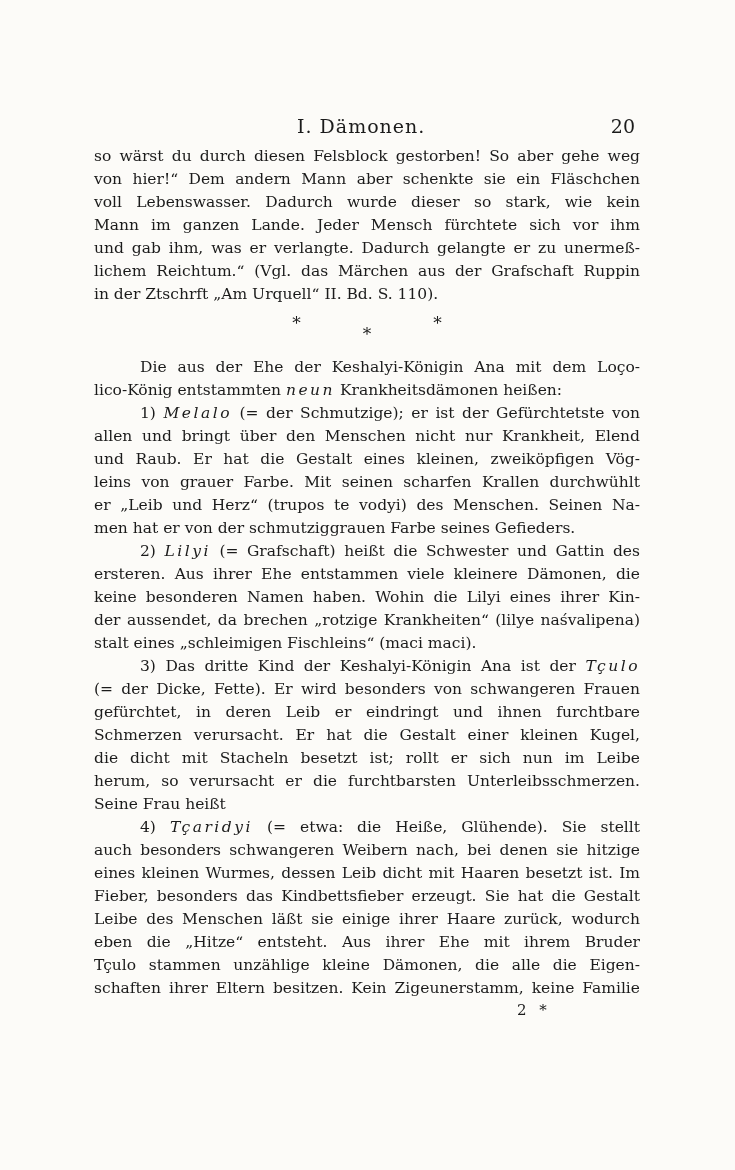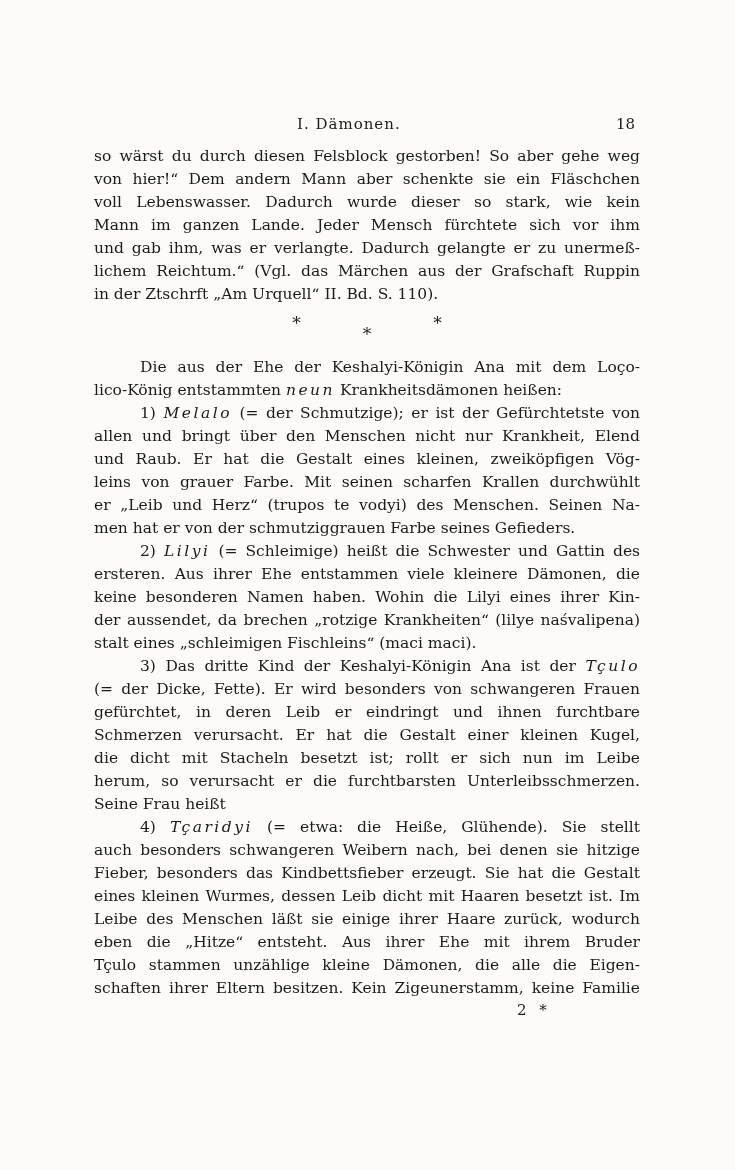--- a/index.html
+++ b/index.html
@@ -19,21 +19,21 @@
     font-family: "DejaVu Serif", serif;
     color: #1b1b1b;
   }
   .text-col {
     position: relative;
     width: 546px;
   }
   .running-head {
     position: relative;
     height: 20px;
-    font-size: 15px;
+    font-size: 19px;
   }
   .chapter {
     position: absolute;
     left: 203px;
     top: 0;
     letter-spacing: 1px;
   }
   .pagenum {
     position: absolute;
     right: 5px;
@@ -84,21 +84,21 @@
     letter-spacing: 4px;
   }
 </style>
 </head>
 <body>
 
 <div class="page">
   <div class="text-col">
     <div class="running-head">
       <span class="chapter">I. Dämonen.</span>
-      <span class="pagenum">18</span>
+      <span class="pagenum">20</span>
     </div>
 
     <div class="body-text" id="body-text">
         <div class="paragraph">
           <div class="line"><span>so wärst du durch diesen Felsblock gestorben!  So aber gehe weg</span></div>
           <div class="line"><span>von hier!“  Dem andern Mann aber schenkte sie ein Fläschchen</span></div>
           <div class="line"><span>voll Lebenswasser.  Dadurch wurde dieser so stark, wie kein</span></div>
           <div class="line"><span>Mann im ganzen Lande.  Jeder Mensch fürchtete sich vor ihm</span></div>
           <div class="line"><span>und gab ihm, was er verlangte.  Dadurch gelangte er zu unermeß-</span></div>
           <div class="line"><span>lichem Reichtum.“  (Vgl. das Märchen aus der Grafschaft Ruppin</span></div>
@@ -115,40 +115,40 @@
         </div>
         <div class="paragraph indent-first">
           <div class="line"><span>1) </span><span class="sperr">Melalo</span><span> (= der Schmutzige); er ist der Gefürchtetste von</span></div>
           <div class="line"><span>allen und bringt über den Menschen nicht nur Krankheit, Elend</span></div>
           <div class="line"><span>und Raub.  Er hat die Gestalt eines kleinen, zweiköpfigen Vög-</span></div>
           <div class="line"><span>leins von grauer Farbe.  Mit seinen scharfen Krallen durchwühlt</span></div>
           <div class="line"><span>er „Leib und Herz“ (trupos te vodyi) des Menschen.  Seinen Na-</span></div>
           <div class="line short"><span>men hat er von der schmutziggrauen Farbe seines Gefieders.</span></div>
         </div>
         <div class="paragraph indent-first">
-          <div class="line"><span>2) </span><span class="sperr">Lilyi</span><span> (= Schleimige) heißt die Schwester und Gattin des</span></div>
+          <div class="line"><span>2) </span><span class="sperr">Lilyi</span><span> (= Grafschaft) heißt die Schwester und Gattin des</span></div>
           <div class="line"><span>ersteren.  Aus ihrer Ehe entstammen viele kleinere Dämonen, die</span></div>
           <div class="line"><span>keine besonderen Namen haben.  Wohin die Lilyi eines ihrer Kin-</span></div>
           <div class="line"><span>der aussendet, da brechen „rotzige Krankheiten“ (lilye naśvalipena)</span></div>
           <div class="line short"><span>stalt eines „schleimigen Fischleins“ (maci maci).</span></div>
         </div>
         <div class="paragraph indent-first">
           <div class="line"><span>3) Das dritte Kind der Keshalyi-Königin Ana ist der </span><span class="sperr">Tçulo</span></div>
           <div class="line"><span>(= der Dicke, Fette).  Er wird besonders von schwangeren Frauen</span></div>
           <div class="line"><span>gefürchtet, in deren Leib er eindringt und ihnen furchtbare</span></div>
           <div class="line"><span>Schmerzen verursacht.  Er hat die Gestalt einer kleinen Kugel,</span></div>
           <div class="line"><span>die dicht mit Stacheln besetzt ist; rollt er sich nun im Leibe</span></div>
           <div class="line"><span>herum, so verursacht er die furchtbarsten Unterleibsschmerzen.</span></div>
           <div class="line short"><span>Seine Frau heißt</span></div>
         </div>
         <div class="paragraph indent-first">
           <div class="line"><span>4) </span><span class="sperr">Tçaridyi</span><span> (= etwa: die Heiße, Glühende).  Sie stellt</span></div>
           <div class="line"><span>auch besonders schwangeren Weibern nach, bei denen sie hitzige</span></div>
+          <div class="line"><span>eines kleinen Wurmes, dessen Leib dicht mit Haaren besetzt ist.  Im</span></div>
           <div class="line"><span>Fieber, besonders das Kindbettsfieber erzeugt.  Sie hat die Gestalt</span></div>
-          <div class="line"><span>eines kleinen Wurmes, dessen Leib dicht mit Haaren besetzt ist.  Im</span></div>
           <div class="line"><span>Leibe des Menschen läßt sie einige ihrer Haare zurück, wodurch</span></div>
           <div class="line"><span>eben die „Hitze“ entsteht.  Aus ihrer Ehe mit ihrem Bruder</span></div>
           <div class="line"><span>Tçulo stammen unzählige kleine Dämonen, die alle die Eigen-</span></div>
           <div class="line"><span>schaften ihrer Eltern besitzen.  Kein Zigeunerstamm, keine Familie</span></div>
         </div>
       </div>
 
     <div class="page-footer">
       <span class="signature">2 *</span>
     </div>

